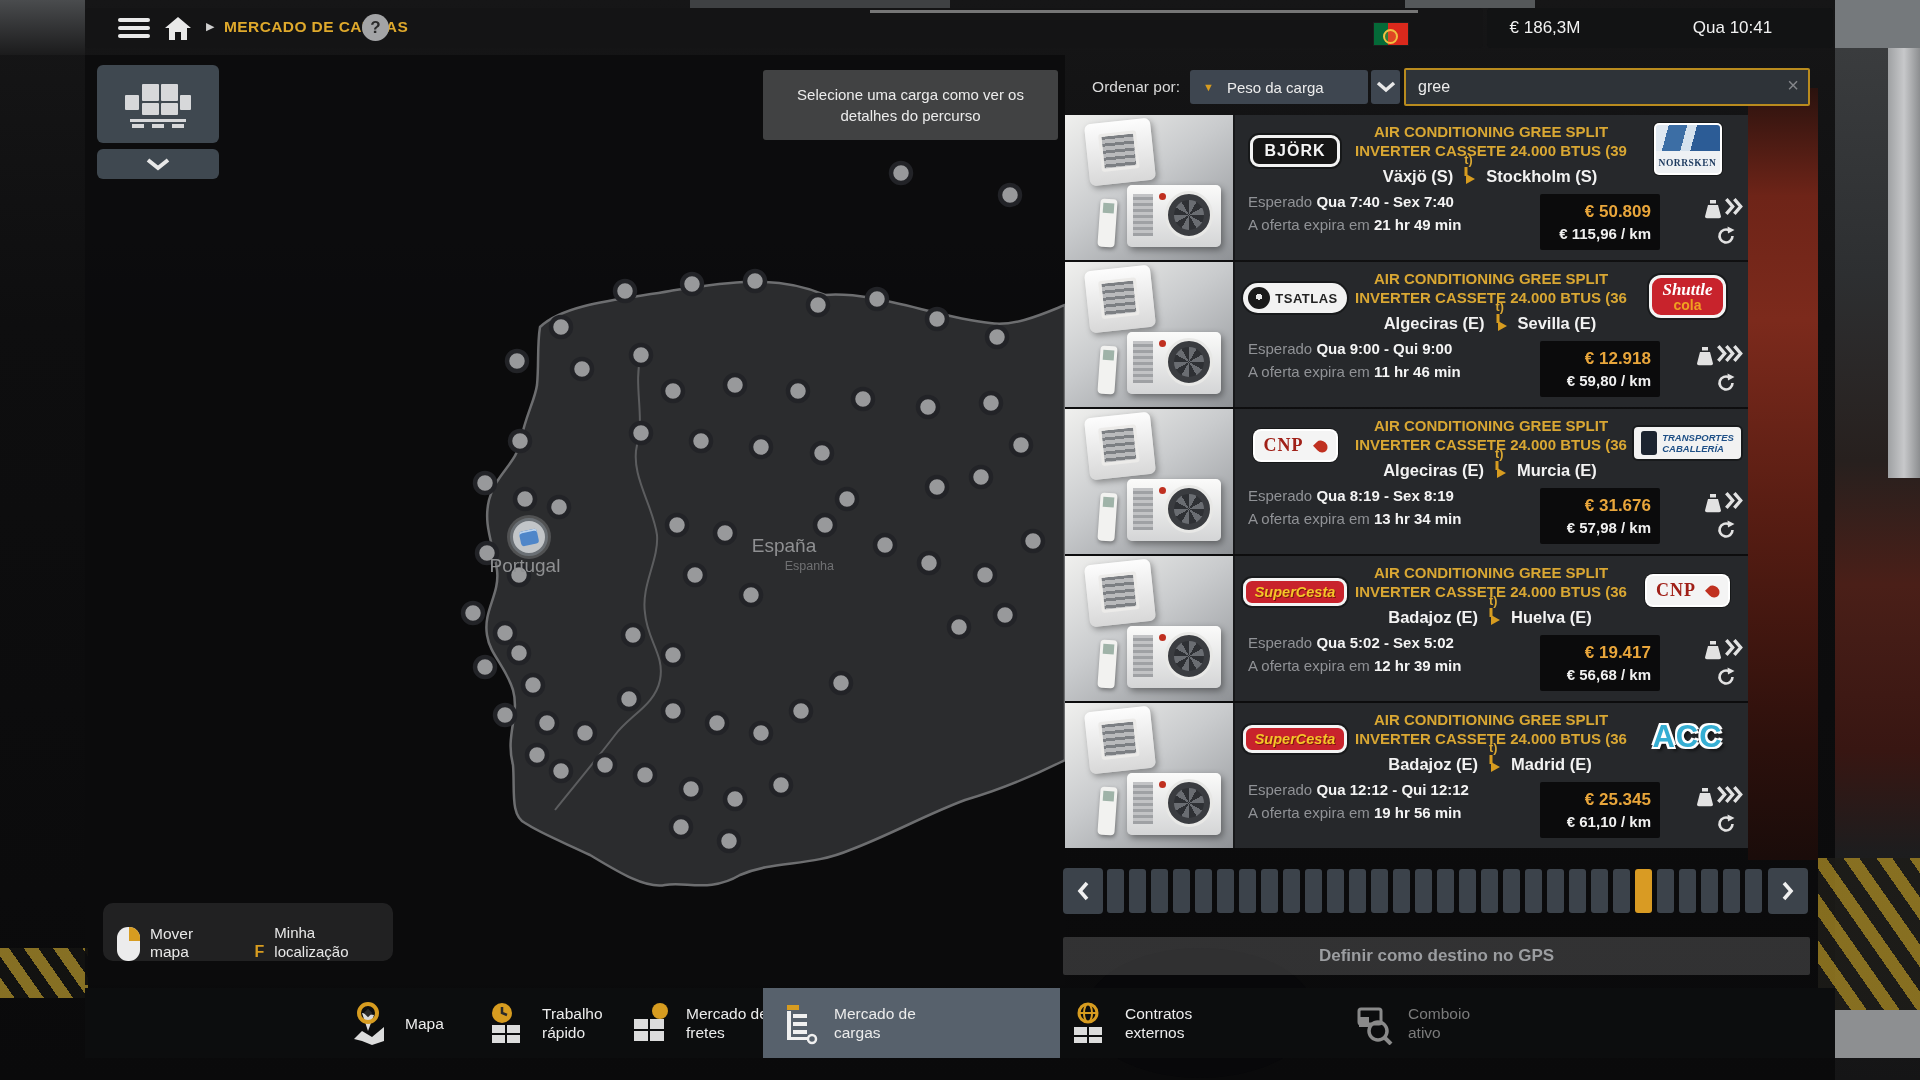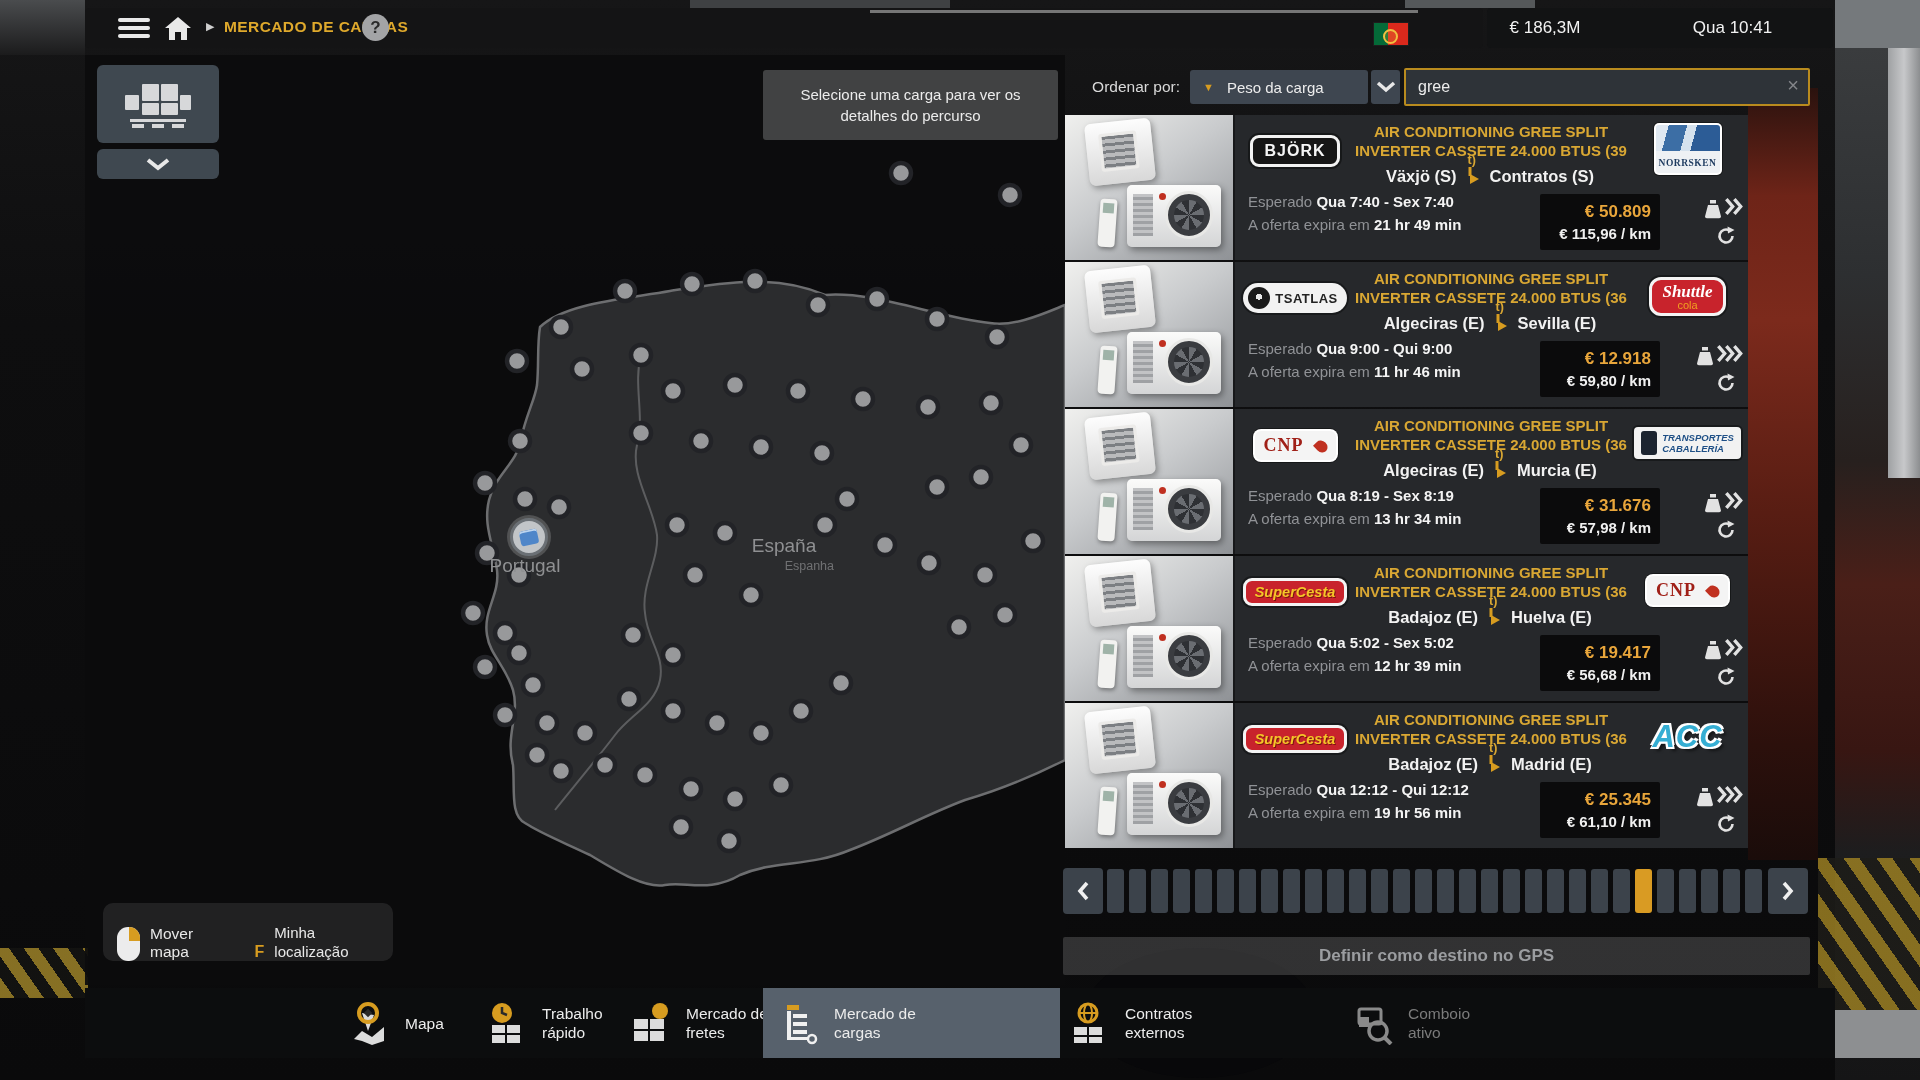--- a/index.html
+++ b/index.html
@@ -128,31 +128,31 @@
     background:linear-gradient(105deg,#dfe8f1 18%,#3c6ea5 18% 44%,#d5e2ee 44% 58%,#2c5c96 58% 100%);}
   .nr-text{position:absolute;left:0;right:0;bottom:5px;text-align:center;font-family:"Liberation Serif",serif;
     font-weight:bold;font-size:9.5px;color:#1d3a5f;letter-spacing:.5px;}
   .logo--tsatlas{background:#f2f2f2;border-radius:16px;padding:4px 9px 4px 5px;gap:5px;box-shadow:0 0 0 2px rgba(0,0,0,.35);}
   .ts-emblem{width:22px;height:22px;border-radius:50%;background:#1a1a1a;flex:none;
     background-image:radial-gradient(circle at 50% 45%,#e8e8e8 0 3px,transparent 3px);}
   .logo--tsatlas span{font-weight:bold;font-size:13px;color:#222;letter-spacing:.5px;}
   .logo--shuttle{flex-direction:column;background:#c8232c;border:3px solid #f4f4f4;border-radius:12px;padding:2px 10px;
     box-shadow:0 0 0 2px rgba(0,0,0,.35);}
   .sh-main{font-family:"Liberation Serif",serif;font-style:italic;font-weight:bold;font-size:17px;color:#fff;}
-  .sh-sub{font-weight:normal;font-size:11px;color:#f0a020;margin-top:-3px;}
+  .sh-sub{font-weight:bold;font-size:14px;color:#f0a020;margin-top:-3px;}
   .logo--cnp{background:#f4f4f4;border-radius:6px;padding:4px 9px;gap:12px;box-shadow:0 0 0 2px #fff,0 0 0 3px rgba(0,0,0,.4);}
   .logo--cnp span{font-family:"Liberation Serif",serif;font-weight:bold;font-size:18px;color:#a02018;letter-spacing:1px;}
   .drop{width:11px;height:13px;background:#c03020;border-radius:0 50% 50% 50%;transform:rotate(-45deg);margin-top:2px;}
   .logo--cab{background:#f2f2f2;border-radius:4px;padding:4px 7px;gap:5px;box-shadow:0 0 0 2px rgba(0,0,0,.35);}
   .cab-emblem{width:16px;height:24px;background:#1c2430;border-radius:3px;flex:none;}
   .cab-lines{display:flex;flex-direction:column;}
   .cab-lines span{font-style:italic;font-weight:bold;font-size:9.5px;color:#1e4f86;line-height:11px;}
   .logo--supercesta{background:#c8232c;border:3px solid #f4f4f4;border-radius:9px;padding:3px 9px;box-shadow:0 0 0 2px rgba(0,0,0,.35);}
   .logo--supercesta span{font-style:italic;font-weight:bold;font-size:14.5px;color:#f5c528;text-shadow:1px 1px 0 #7c1410;}
-  .logo--acc span{font-style:italic;font-weight:bold;font-size:31px;color:#35aed3;letter-spacing:1px;
+  .logo--acc span{font-weight:bold;font-size:31px;color:#35aed3;letter-spacing:1px;
     text-shadow:2px 2px 0 #fff,-2px -2px 0 #fff,2px -2px 0 #fff,-2px 2px 0 #fff,4px 4px 3px rgba(0,0,0,.5);}
 
   
   .pag-prev,.pag-next{position:absolute;top:868px;width:40px;height:46px;background:#3c434b;border-radius:4px;
     display:flex;align-items:center;justify-content:center;}
   .pag-prev{left:1063px;}
   .pag-next{left:1768px;}
   .page-blocks{position:absolute;left:1107px;top:869px;width:658px;height:44px;display:flex;gap:5px;}
   .page-block{width:17px;height:44px;background:#3c434b;border-radius:3px;flex:none;}
   .page-block.active{background:#d99b23;}
@@ -303,21 +303,21 @@
         </g>
       </svg>
     </div>
     <div class="collapse-btn">
       <svg viewBox="0 0 24 13" width="24" height="13">
         <polyline points="2,2 12,10 22,2" fill="none" stroke="#e8e8e8" stroke-width="4"></polyline>
       </svg>
     </div>
 
     <div class="tooltip">
-      <span>Selecione uma carga para ver os</span>
+      <span>Selecione uma carga como ver os</span>
         <span>detalhes do percurso</span>
     </div>
 
     <div class="map-ctl">
       <div class="mouse-icon">
           <i></i>
         </div>
       <span>Mover mapa</span>
       <span class="key-f">F</span>
       <span class="loc-label">Minha localização</span>
@@ -371,21 +371,21 @@
         </div>
     <div class="c-route">
       <span class="r-from">Växjö (S)</span>
       <span class="arrow-wrap">
         <span class="t-overflow">t)</span>
         <svg viewBox="0 0 15 19" width="15" height="19">
               <line x1="4" y1="0" x2="4" y2="9" stroke="#d79c20" stroke-width="3"></line>
               <polygon points="4,7 13,12 4,17" fill="#d79c20"></polygon>
             </svg>
       </span>
-      <span class="r-to">Contratos (S)</span>
+      <span class="r-to">Stockholm (S)</span>
     </div>
     <div class="c-expected"><span class="lbl">Esperado</span> <b class="val">Qua 7:40 - Sex 7:40</b></div>
     <div class="c-expires"><span class="lbl">A oferta expira em</span> <b class="val">21 hr 49 min</b></div>
     <div class="c-pricebox">
       <div class="c-price">€ 50.809</div>
       <div class="c-perkm">€ 115,96 / km</div>
     </div>
     <div class="c-icons">
       <div class="row1">
         <svg viewBox="0 0 20 20" width="20" height="20">

